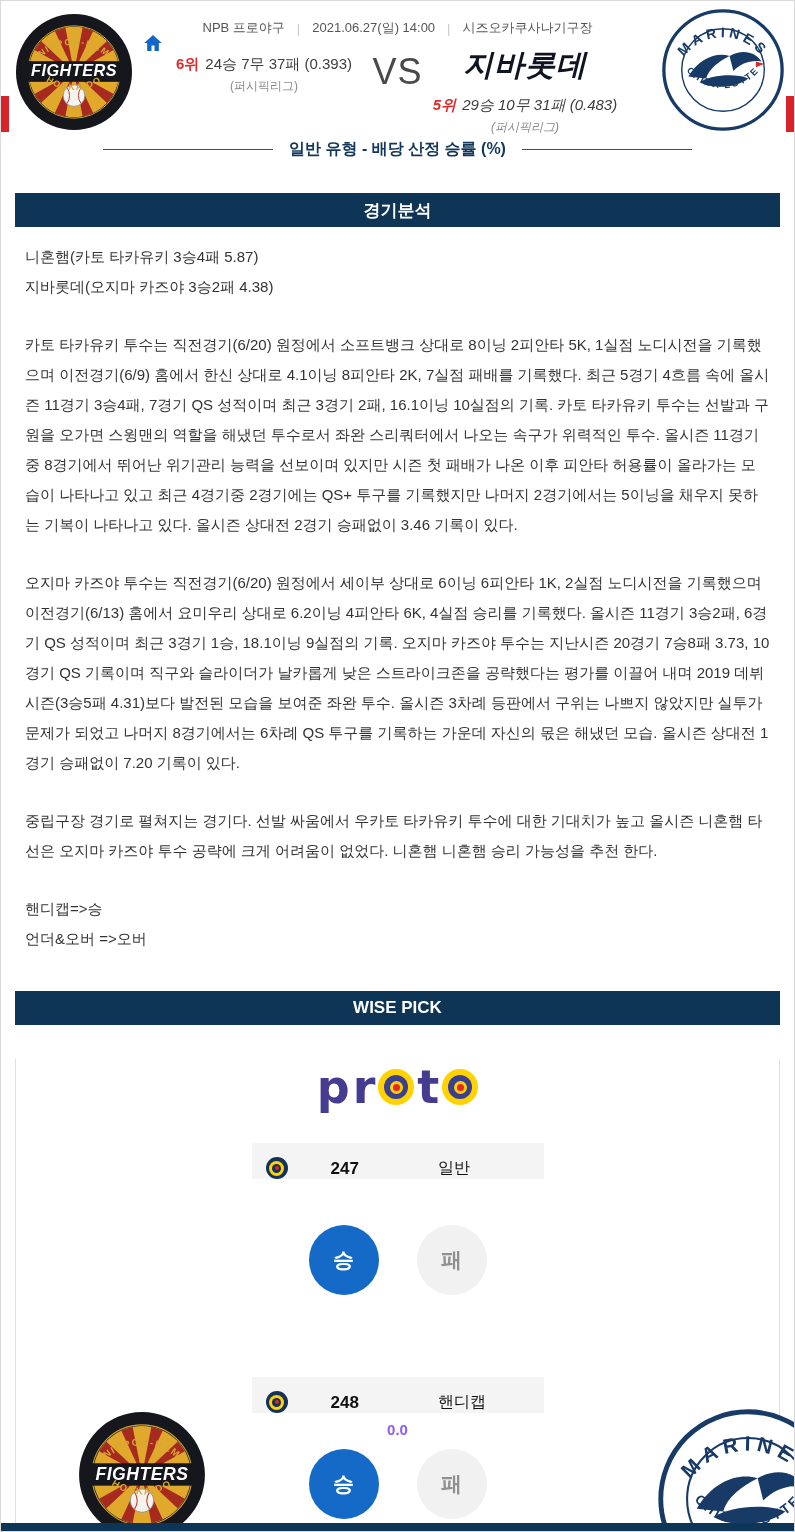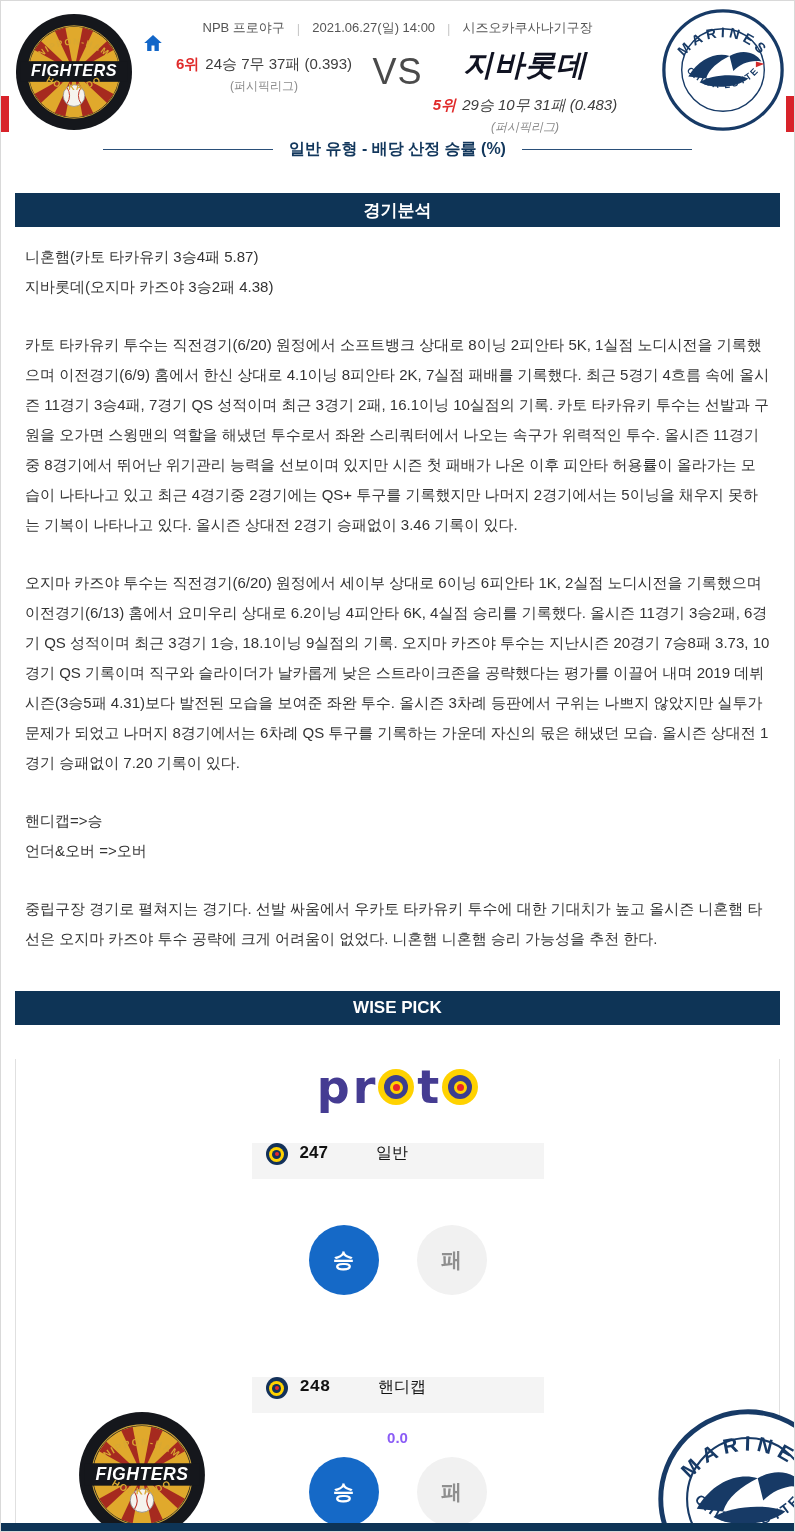--- a/index.html
+++ b/index.html
@@ -47,23 +47,23 @@
               justify-content:center;gap:3px;}
   .proto-letter{font-size:46px;font-weight:bold;color:#453c92;font-family:"DejaVu Sans",sans-serif;}
   .proto-o{width:36px;height:36px;border-radius:50%;background:#ffd200;display:flex;
            align-items:center;justify-content:center;}
   .proto-o .m{width:24px;height:24px;border-radius:50%;background:#3c3e8f;display:flex;
               align-items:center;justify-content:center;}
   .proto-o .y{width:13px;height:13px;border-radius:50%;background:#ffd200;display:flex;
               align-items:center;justify-content:center;}
   .proto-o .r{width:7px;height:7px;border-radius:50%;background:#e8252b;}
 
-  .pick-bar{width:292px;margin:16px auto;height:36px;background:#f4f4f4;display:flex;
-            align-items:flex-start;padding:0 14px;box-sizing:border-box;}
-  .pick-bar.first{margin-top:28px;} .pick-bar.mid{margin-top:82px;font-family:Liberation Mono, monospace;}
+  .pick-bar{width:292px;margin:8px auto;height:36px;background:#f4f4f4;display:flex;
+            align-items:flex-end;padding:0 14px;box-sizing:border-box;gap:31px;}
+  .pick-bar.first{margin-top:28px;} .pick-bar.mid{margin-top:82px;}
   .target-icon{width:22px;height:22px;border-radius:50%;background:#13315a;display:flex;
                align-items:center;justify-content:center;flex:none;}
   .target-icon .t2{width:15px;height:15px;border-radius:50%;background:#ffd200;display:flex;
                    align-items:center;justify-content:center;}
   .target-icon .t3{width:9px;height:9px;border-radius:50%;background:#13315a;display:flex;
                    align-items:center;justify-content:center;}
   .target-icon .t4{width:4px;height:4px;border-radius:50%;background:#e8252b;}
   .pick-num{font-size:17px;font-weight:bold;color:#111;margin-left:12px;}
   .pick-cat{font-size:16px;color:#111;margin-left:48px;}
   .pick-line{margin-top:8px;height:18px;text-align:center;font-size:15px;font-weight:bold;}
@@ -182,25 +182,25 @@
 
   <div class="section">
     <div class="section-bar">경기분석</div>
     <div class="analysis-body">
       <div class="para-group">
         <div>니혼햄(카토 타카유키 3승4패 5.87)</div>
         <div>지바롯데(오지마 카즈야 3승2패 4.38)</div>
       </div>
       <div class="para-group">카토 타카유키 투수는 직전경기(6/20) 원정에서 소프트뱅크 상대로 8이닝 2피안타 5K, 1실점 노디시전을 기록했으며 이전경기(6/9) 홈에서 한신 상대로 4.1이닝 8피안타 2K, 7실점 패배를 기록했다. 최근 5경기 4흐름 속에 올시즌 11경기 3승4패, 7경기 QS 성적이며 최근 3경기 2패, 16.1이닝 10실점의 기록. 카토 타카유키 투수는 선발과 구원을 오가면 스윙맨의 역할을 해냈던 투수로서 좌완 스리쿼터에서 나오는 속구가 위력적인 투수. 올시즌 11경기중 8경기에서 뛰어난 위기관리 능력을 선보이며 있지만 시즌 첫 패배가 나온 이후 피안타 허용률이 올라가는 모습이 나타나고 있고 최근 4경기중 2경기에는 QS+ 투구를 기록했지만 나머지 2경기에서는 5이닝을 채우지 못하는 기복이 나타나고 있다. 올시즌 상대전 2경기 승패없이 3.46 기록이 있다.</div>
       <div class="para-group">오지마 카즈야 투수는 직전경기(6/20) 원정에서 세이부 상대로 6이닝 6피안타 1K, 2실점 노디시전을 기록했으며 이전경기(6/13) 홈에서 요미우리 상대로 6.2이닝 4피안타 6K, 4실점 승리를 기록했다. 올시즌 11경기 3승2패, 6경기 QS 성적이며 최근 3경기 1승, 18.1이닝 9실점의 기록. 오지마 카즈야 투수는 지난시즌 20경기 7승8패 3.73, 10경기 QS 기록이며 직구와 슬라이더가 날카롭게 낮은 스트라이크존을 공략했다는 평가를 이끌어 내며 2019 데뷔시즌(3승5패 4.31)보다 발전된 모습을 보여준 좌완 투수. 올시즌 3차례 등판에서 구위는 나쁘지 않았지만 실투가 문제가 되었고 나머지 8경기에서는 6차례 QS 투구를 기록하는 가운데 자신의 몫은 해냈던 모습. 올시즌 상대전 1경기 승패없이 7.20 기록이 있다.</div>
+      <div class="para-group">중립구장 경기로 펼쳐지는 경기다. 선발 싸움에서 우카토 타카유키 투수에 대한 기대치가 높고 올시즌 니혼햄 타선은 오지마 카즈야 투수 공략에 크게 어려움이 없었다. 니혼햄 니혼햄 승리 가능성을 추천 한다.</div>
       <div class="para-group">
         <div>핸디캡=&gt;승</div>
         <div>언더&amp;오버 =&gt;오버</div>
       </div>
-      <div class="para-group">중립구장 경기로 펼쳐지는 경기다. 선발 싸움에서 우카토 타카유키 투수에 대한 기대치가 높고 올시즌 니혼햄 타선은 오지마 카즈야 투수 공략에 크게 어려움이 없었다. 니혼햄 니혼햄 승리 가능성을 추천 한다.</div>
     </div>
   </div>
 
   <div class="section wise">
     <div class="section-bar">WISE PICK</div>
     <div class="wise-box">
 
       <div class="proto-logo">
         <span class="proto-letter">p</span>
         <span class="proto-letter">r</span>

